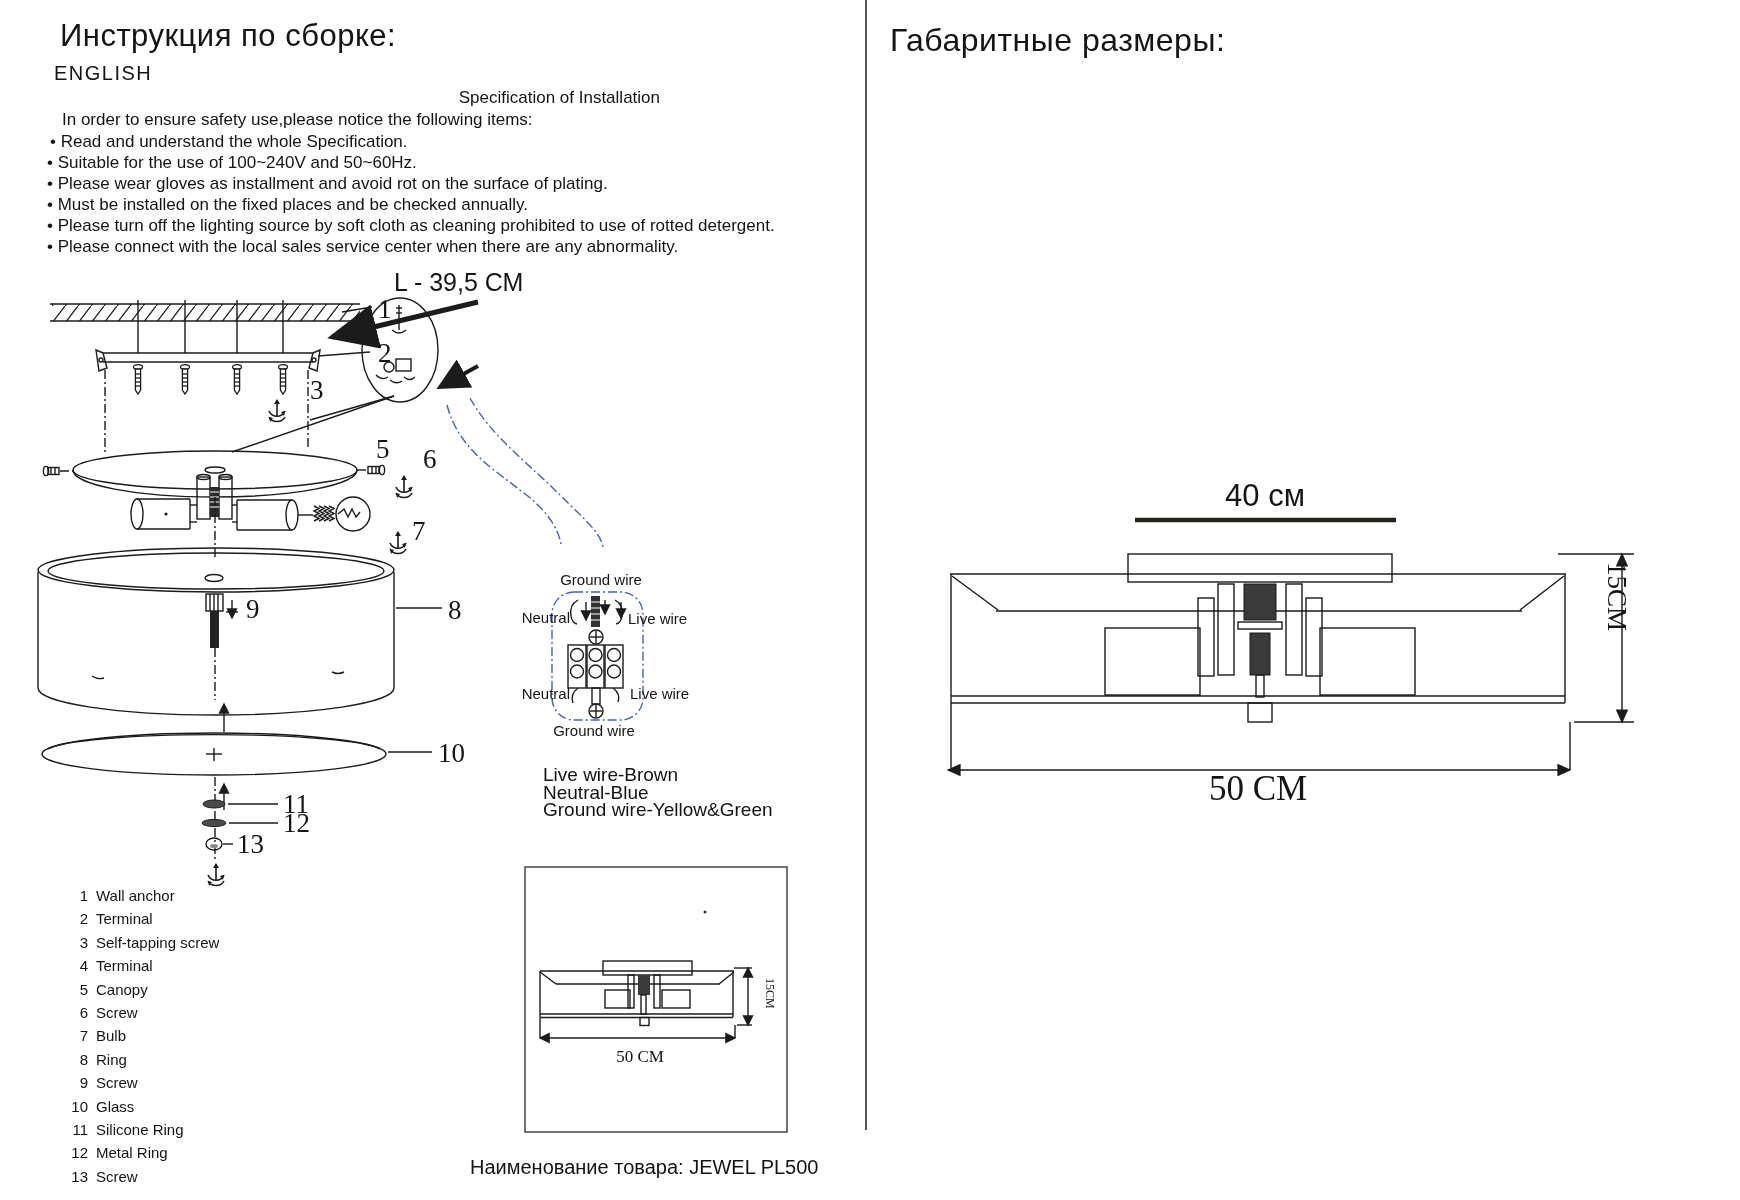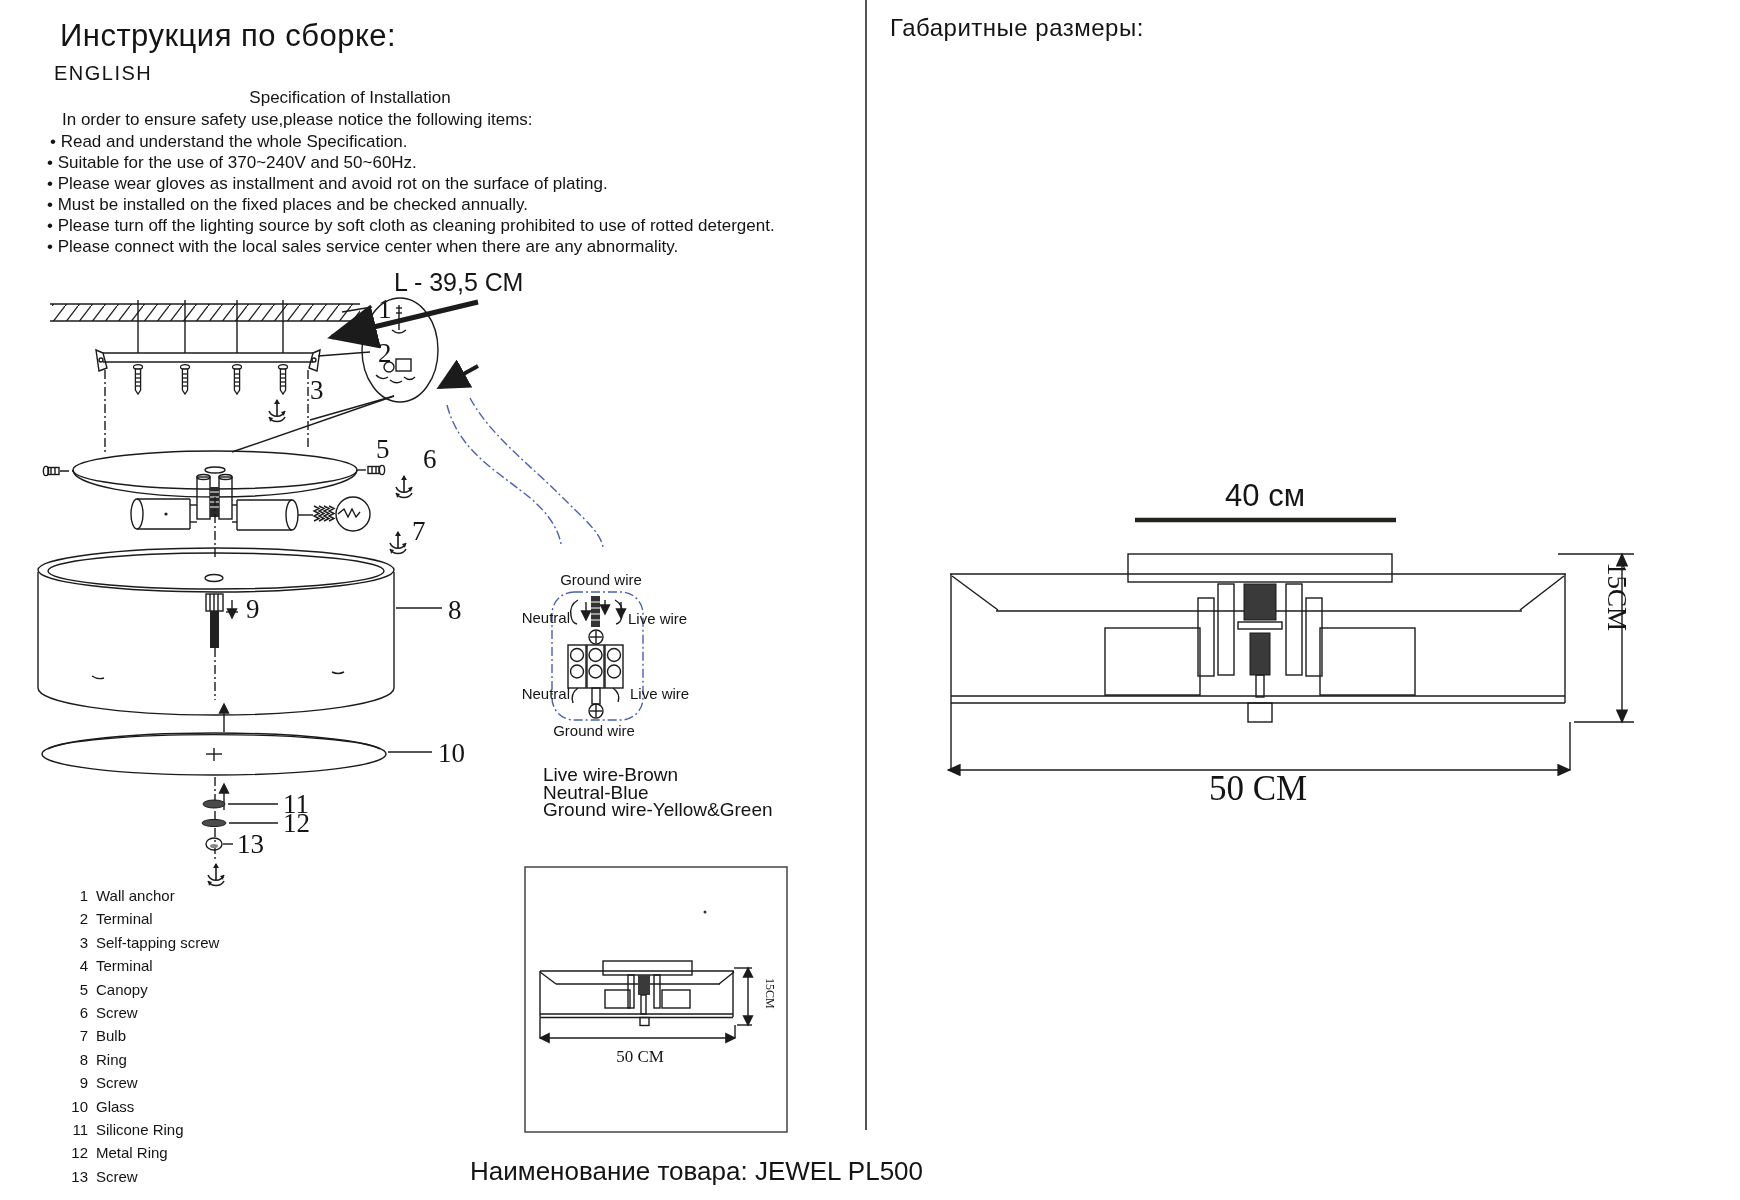--- a/index.html
+++ b/index.html
@@ -2,45 +2,45 @@
 <html><head>
 <meta charset="utf-8">
 <style>
   html,body{margin:0;padding:0}
   body{width:1740px;height:1200px;background:#ffffff;position:relative;overflow:hidden;
        font-family:"Liberation Sans",sans-serif;color:#141414}
   .abs{position:absolute}
   .h1{font-size:31px;letter-spacing:.5px}
   .eng{font-size:20px;letter-spacing:1.5px}
   .spec{font-size:17px}
-  .spec-title{width:620px;text-align:center}
+  .spec-title{width:620px;text-align:right}
   .bullet::before{content:"• ";}
   .parts{font-size:15px;line-height:23.4px;white-space:nowrap}
   .parts .n{display:inline-block;width:28px;text-align:right;margin-right:8px}
   .legend{font-size:19px;line-height:17.6px}
-  .product{font-size:26px}
+  .product{font-size:20px}
   svg{position:absolute;left:0;top:0}
   svg text{font-family:"Liberation Sans",sans-serif;fill:#151515}
   .lbl{font-family:"Liberation Serif",serif;font-size:27px}
   .dim{font-family:"Liberation Serif",serif}
   .wt{font-size:15px}
   .ln{stroke:#1b1b1b;fill:none;stroke-width:1.4}
   .dd{stroke-dasharray:9 3 2 3}
   .blue{stroke:#4a5fb5}
 </style>
 </head>
 <body>
 
 <div class="abs h1" style="left:60px;top:18px">Инструкция по сборке:</div>
 <div class="abs eng" style="left:54px;top:62px">ENGLISH</div>
 
 <div class="abs spec spec-title" style="left:40px;top:88px">Specification of Installation</div>
 <div class="abs spec" style="left:62px;top:110px">In order to ensure safety use,please notice the following items:</div>
 <div class="abs spec bullet" style="left:50px;top:132px">Read and understand the whole Specification.</div>
-<div class="abs spec bullet" style="left:47px;top:153px">Suitable for the use of 370~240V and 50~60Hz.</div>
+<div class="abs spec bullet" style="left:47px;top:153px">Suitable for the use of 100~240V and 50~60Hz.</div>
 <div class="abs spec bullet" style="left:47px;top:174px">Please wear gloves as installment and avoid rot on the surface of plating.</div>
 <div class="abs spec bullet" style="left:47px;top:195px">Must be installed on the fixed places and be checked annually.</div>
 <div class="abs spec bullet" style="left:47px;top:216px">Please turn off the lighting source by soft cloth as cleaning prohibited to use of rotted detergent.</div>
 <div class="abs spec bullet" style="left:47px;top:237px">Please connect with the local sales service center when there are any abnormality.</div>
 
 <div class="abs parts" style="left:60px;top:884px">
   <div><span class="n">1</span><span>Wall anchor</span></div>
   <div><span class="n">2</span><span>Terminal</span></div>
   <div><span class="n">3</span><span>Self-tapping screw</span></div>
   <div><span class="n">4</span><span>Terminal</span></div>
@@ -54,21 +54,21 @@
   <div><span class="n">12</span><span>Metal Ring</span></div>
   <div><span class="n">13</span><span>Screw</span></div>
 </div>
 
 <div class="abs legend" style="left:543px;top:766px">
   <div>Live wire-Brown</div>
   <div>Neutral-Blue</div>
   <div>Ground wire-Yellow&amp;Green</div>
 </div>
 
-<div class="abs h1" style="left:890px;top:14px;font-size:24px">Габаритные размеры:</div>
+<div class="abs h1" style="left:890px;top:22px;font-size:32px">Габаритные размеры:</div>
 <div class="abs product" style="left:470px;top:1156px">Наименование товара: JEWEL PL500</div>
 
 <svg width="1740" height="1200" viewBox="0 0 1740 1200">
   <defs>
     <pattern id="hatch" width="13" height="17" patternUnits="userSpaceOnUse">
       <line x1="13" y1="0" x2="0" y2="17" stroke="#1b1b1b" stroke-width="1.3"></line>
     </pattern>
     <marker id="ah" markerWidth="11" markerHeight="9" refX="9" refY="4.5" orient="auto-start-reverse">
       <path d="M0,0 L10,4.5 L0,9 z" fill="#1b1b1b"></path>
     </marker>

